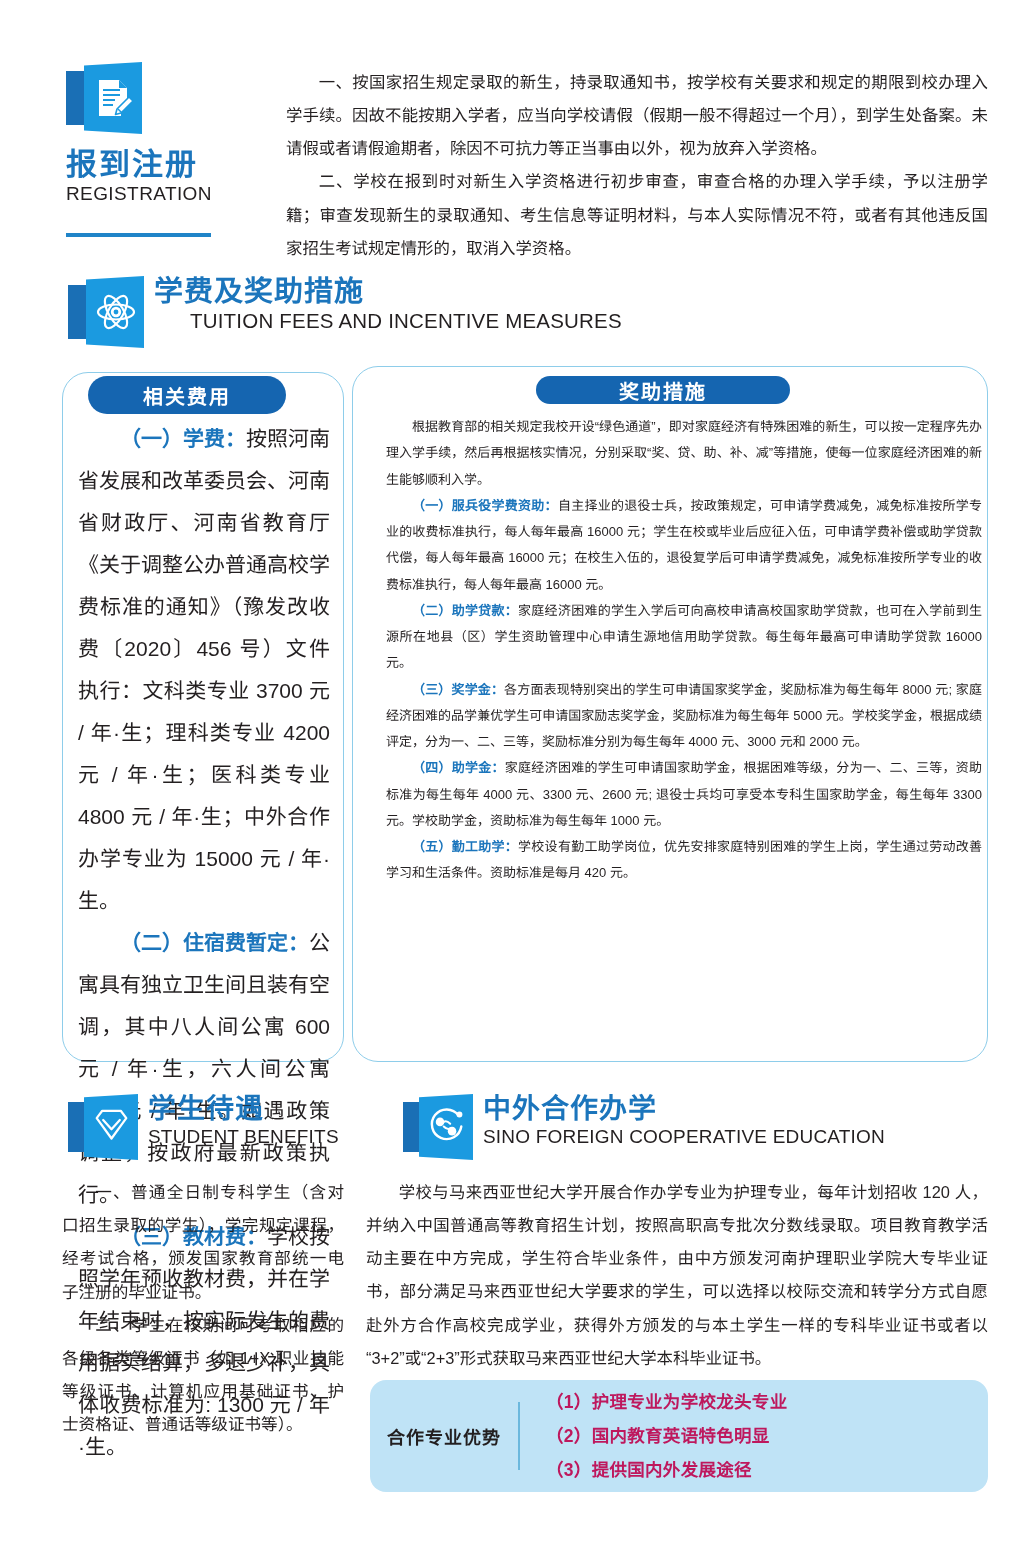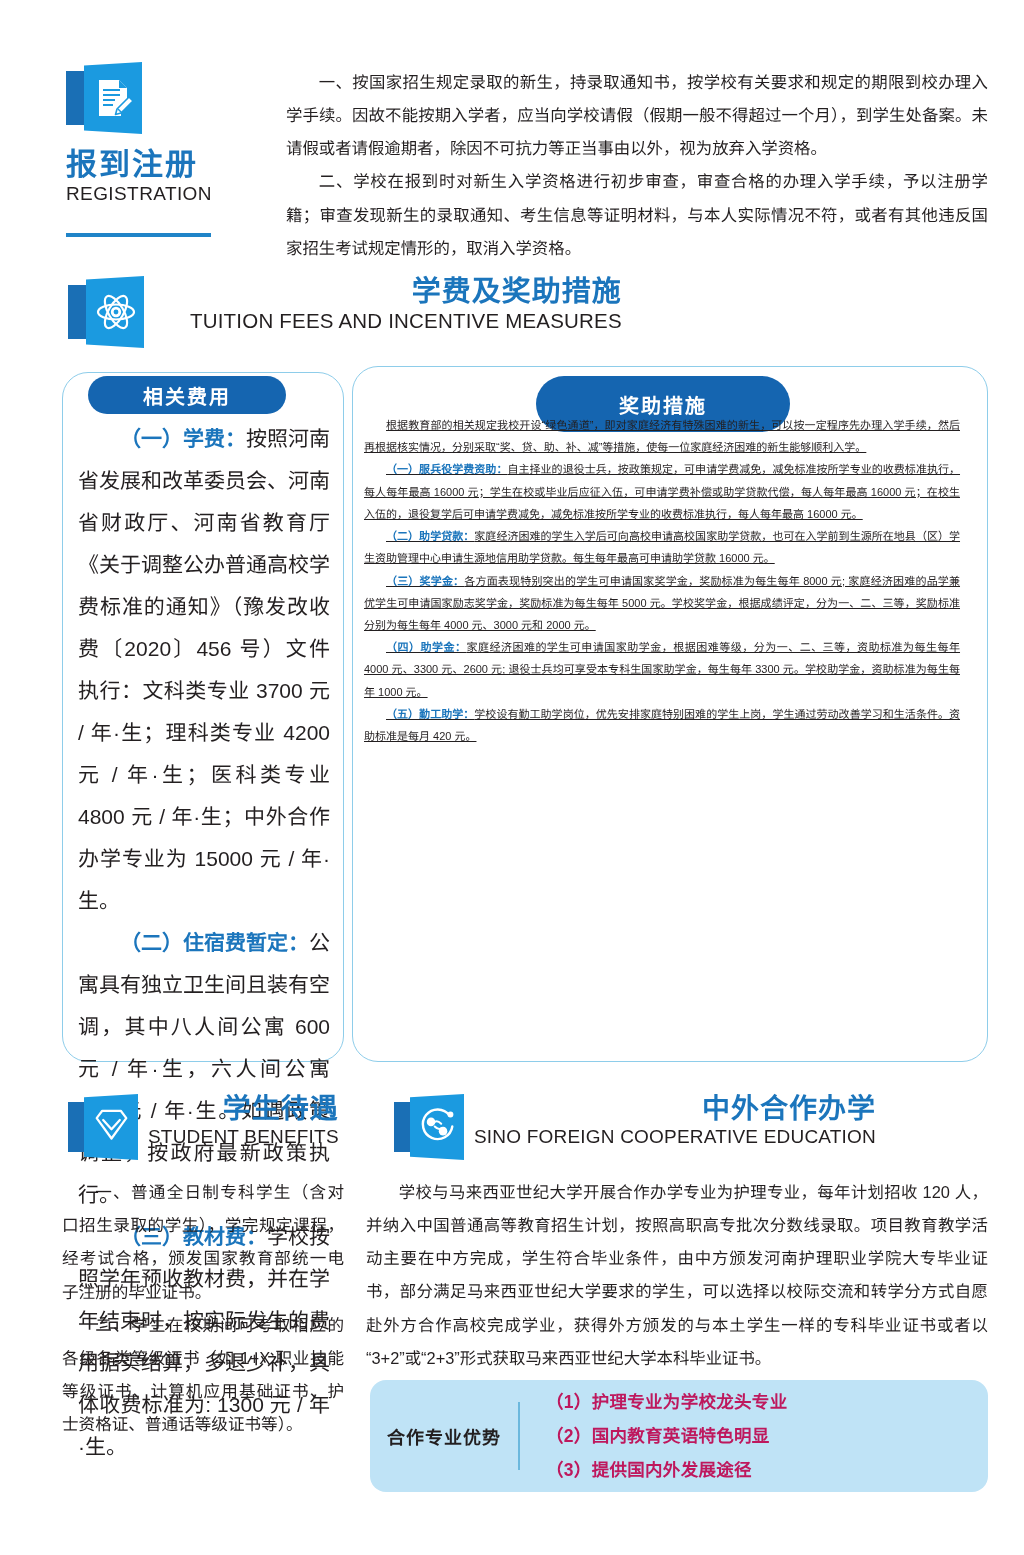--- a/index.html
+++ b/index.html
@@ -25,21 +25,21 @@
   }
   .icon-badge svg{position:absolute;left:28px;top:15px;width:40px;height:42px;}
   .icon-badge.sm{width:70px;height:66px;flex:0 0 70px;}
   .icon-badge.sm .back-plate{top:8px;width:24px;height:50px;}
   .icon-badge.sm .front-plate{left:16px;width:54px;height:66px;}
   .icon-badge.sm svg{left:25px;top:13px;width:37px;height:39px;}
 
   .head-text{margin-left:10px;}
   .title-cn{
     font-size:30px;font-weight:700;color:#1b75bc;letter-spacing:1px;
-    line-height:1.06;margin:0;text-align:right;
+    line-height:1.06;margin:0;
   }
   .title-en{
     font-size:20px;font-weight:400;color:#231f20;letter-spacing:.2px;
     line-height:1.15;margin:2px 0 0 0;
   }
 
   
   .reg-block{position:absolute;left:66px;top:62px;width:210px;}
   .reg-title-cn{
     font-size:31px;font-weight:800;color:#1b75bc;letter-spacing:2px;
@@ -65,51 +65,51 @@
   .fee-panel{
     position:absolute;left:62px;top:372px;width:282px;height:690px;
     border:1.5px solid #8ecdea;border-radius:26px;box-sizing:border-box;
   }
   .pill{
     position:absolute;background:#1565b0;color:#fff;border-radius:999px;
     font-size:20px;font-weight:800;letter-spacing:2px;
     display:flex;align-items:center;justify-content:center;
   }
   .pill-left{left:88px;top:376px;width:198px;height:38px;}
-  .pill-right{left:536px;top:376px;width:254px;height:56px;}
+  .pill-right{left:536px;top:376px;width:254px;height:28px;}
 
   .fee-text{
     position:absolute;left:78px;top:418px;width:252px;
     font-size:21px;line-height:2.0;color:#231f20;text-align:justify;
   }
   .fee-text p{margin:0;text-indent:2em;}
   .lbl{color:#1b75bc;font-weight:700;}
 
   
   .aid-panel{
     position:absolute;left:352px;top:366px;width:636px;height:696px;
     border:1.5px solid #8ecdea;border-radius:26px;box-sizing:border-box;
   }
   .aid-text{
-    position:absolute;left:364px;top:414px;width:596px;
-    font-size:11px;line-height:2.02;color:#231f20;text-align:justify;text-decoration:underline;
+    position:absolute;left:386px;top:414px;width:596px;
+    font-size:13px;line-height:2.02;color:#231f20;text-align:justify;
   }
   .aid-text p{margin:0;text-indent:2em;}
 
   
   .sb-head{position:absolute;left:68px;top:1094px;}
   .sb-head .title-cn{font-size:28px;font-weight:800;}
   .sb-head .title-en{font-size:19px;}
   .sb-body{
     position:absolute;left:62px;top:1176px;width:282px;
     font-size:16.6px;line-height:2.0;text-align:justify;
   }
   .sb-body p{margin:0;text-indent:2em;}
 
-  .sf-head{position:absolute;left:370px;top:1094px;padding-left:24px;}
+  .sf-head{position:absolute;left:379px;top:1094px;padding-left:24px;}
   .sf-head .title-cn{font-size:28px;font-weight:800;}
   .sf-head .title-en{font-size:19px;}
   .sf-body{
     position:absolute;left:366px;top:1176px;width:622px;
     font-size:16.4px;line-height:2.02;text-align:justify;
   }
   .sf-body p{margin:0;text-indent:2em;}
 
   .adv-box{
     position:absolute;left:370px;top:1380px;width:618px;height:112px;

